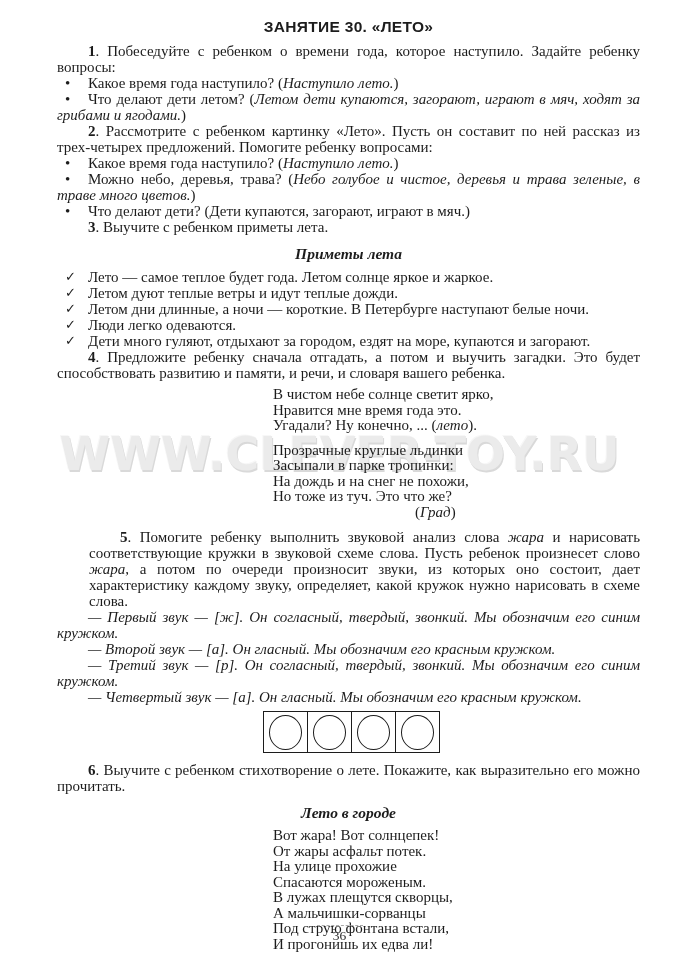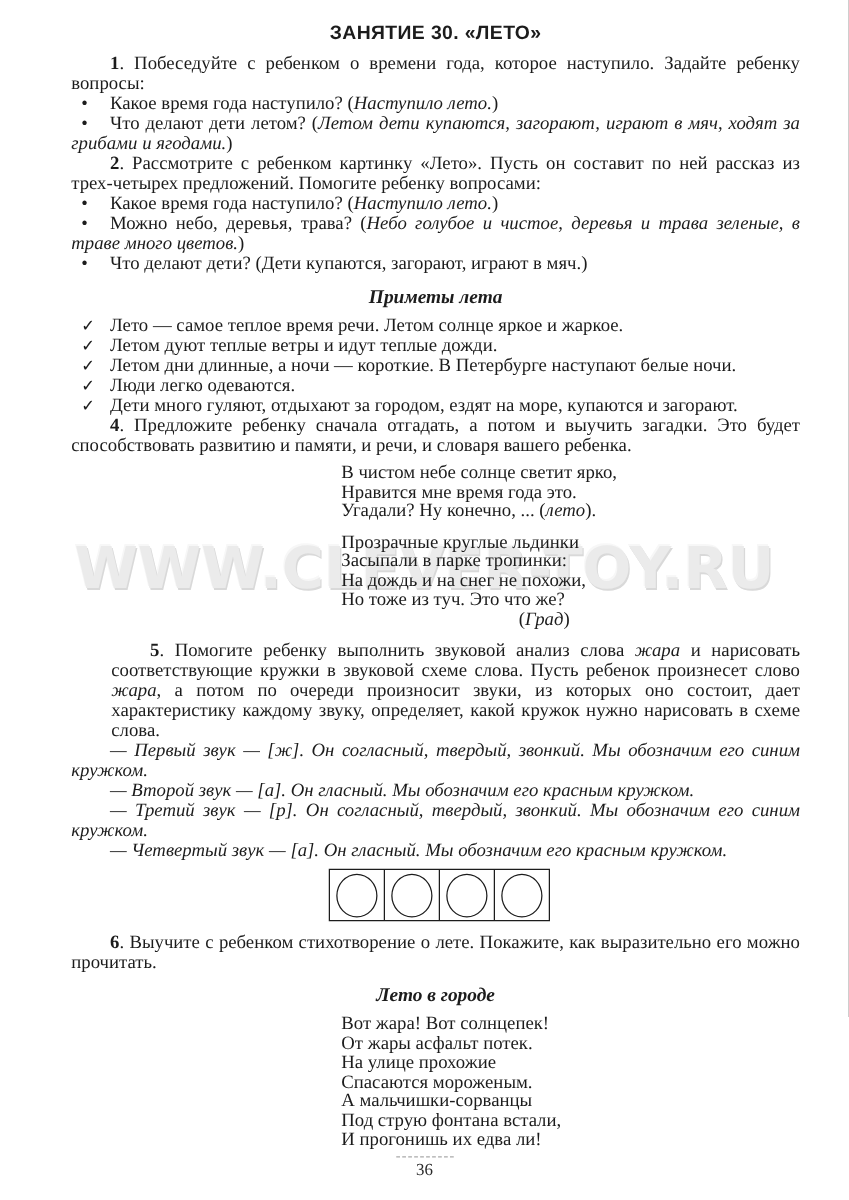--- a/index.html
+++ b/index.html
@@ -95,22 +95,23 @@
   <div class="watermark">WWW.CLEVER-TOY.RU</div>
   <h1 class="title">ЗАНЯТИЕ 30. «ЛЕТО»</h1>
   <div id="content">
       <p class="para"><span class="seg-b">1</span><span class="seg-n">. Побеседуйте с ребенком о времени года, которое наступило. Задайте ребенку вопросы:</span></p>
       <p class="hang bullet"><span class="marker">•</span><span class="seg-n">Какое время года наступило? (</span><span class="seg-i">Наступило лето.</span><span class="seg-n">)</span></p>
       <p class="hang bullet"><span class="marker">•</span><span class="seg-n">Что делают дети летом? (</span><span class="seg-i">Летом дети купаются, загорают, играют в мяч, ходят за грибами и ягодами.</span><span class="seg-n">)</span></p>
       <p class="para"><span class="seg-b">2</span><span class="seg-n">. Рассмотрите с ребенком картинку «Лето». Пусть он составит по ней рассказ из трех-четырех предложений. Помогите ребенку вопросами:</span></p>
       <p class="hang bullet"><span class="marker">•</span><span class="seg-n">Какое время года наступило? (</span><span class="seg-i">Наступило лето.</span><span class="seg-n">)</span></p>
       <p class="hang bullet"><span class="marker">•</span><span class="seg-n">Можно небо, деревья, трава? (</span><span class="seg-i">Небо голубое и чистое, деревья и трава зеленые, в траве много цветов.</span><span class="seg-n">)</span></p>
       <p class="hang bullet"><span class="marker">•</span><span class="seg-n">Что делают дети? (Дети купаются, загорают, играют в мяч.)</span></p>
+      <p class="para"><span class="seg-b">3</span><span class="seg-n">. Выучите с ребенком приметы лета.</span></p>
       <h2 class="heading"><span class="seg-bi">Приметы лета</span></h2>
-      <p class="hang check"><span class="marker">✓</span><span class="seg-n">Лето — самое теплое время речи. Летом солнце яркое и жаркое.</span></p>
+      <p class="hang check"><span class="marker">✓</span><span class="seg-n">Лето — самое теплое будет года. Летом солнце яркое и жаркое.</span></p>
       <p class="hang check"><span class="marker">✓</span><span class="seg-n">Летом дуют теплые ветры и идут теплые дожди.</span></p>
       <p class="hang check"><span class="marker">✓</span><span class="seg-n">Летом дни длинные, а ночи — короткие. В Петербурге наступают белые ночи.</span></p>
       <p class="hang check"><span class="marker">✓</span><span class="seg-n">Люди легко одеваются.</span></p>
       <p class="hang check"><span class="marker">✓</span><span class="seg-n">Дети много гуляют, отдыхают за городом, ездят на море, купаются и загорают.</span></p>
       <p class="para"><span class="seg-b">4</span><span class="seg-n">. Предложите ребенку сначала отгадать, а потом и выучить загадки. Это будет способствовать развитию и памяти, и речи, и словаря вашего ребенка.</span></p>
       <div class="verse">
         <div class="verse-line"><span class="seg-n">В чистом небе солнце светит ярко,</span></div>
         <div class="verse-line"><span class="seg-n">Нравится мне время года это.</span></div>
         <div class="verse-line"><span class="seg-n">Угадали? Ну конечно, ... (</span><span class="seg-i">лето</span><span class="seg-n">).</span></div>
       </div>
@@ -140,20 +141,21 @@
           <div class="scheme-circle"></div>
         </div>
       </div>
       <p class="para"><span class="seg-b">6</span><span class="seg-n">. Выучите с ребенком стихотворение о лете. Покажите, как выразительно его можно прочитать.</span></p>
       <h2 class="heading"><span class="seg-bi">Лето в городе</span></h2>
       <div class="verse">
         <div class="verse-line"><span class="seg-n">Вот жара! Вот солнцепек!</span></div>
         <div class="verse-line"><span class="seg-n">От жары асфальт потек.</span></div>
         <div class="verse-line"><span class="seg-n">На улице прохожие</span></div>
         <div class="verse-line"><span class="seg-n">Спасаются мороженым.</span></div>
+        <div class="verse-line"><span class="seg-n">В лужах плещутся скворцы,</span></div>
         <div class="verse-line"><span class="seg-n">А мальчишки-сорванцы</span></div>
         <div class="verse-line"><span class="seg-n">Под струю фонтана встали,</span></div>
         <div class="verse-line"><span class="seg-n">И прогонишь их едва ли!</span></div>
       </div>
     </div>
   <div class="footer">
     <div class="footer-rule"></div>
     <div class="page-number">36</div>
   </div>
 </div>

